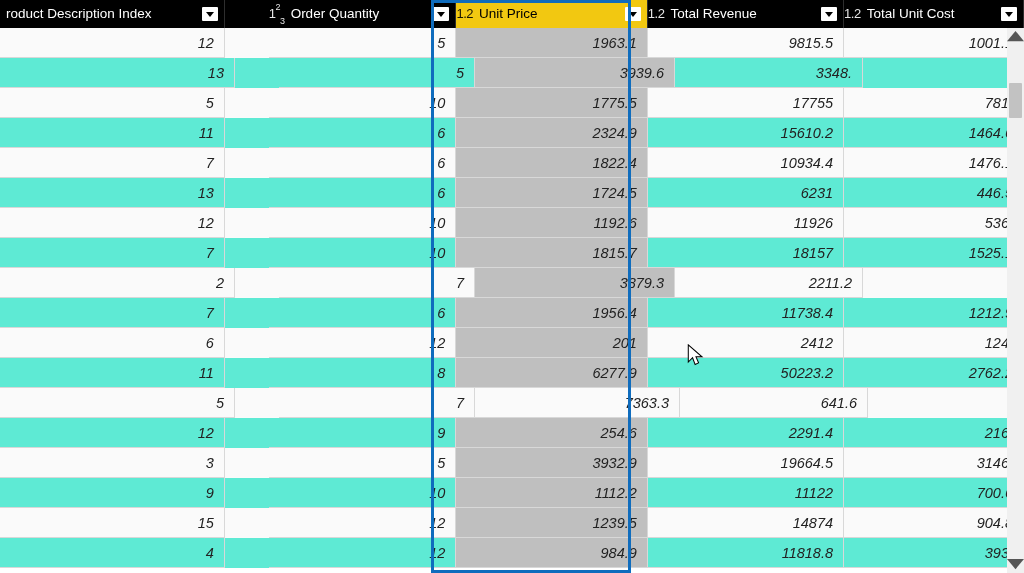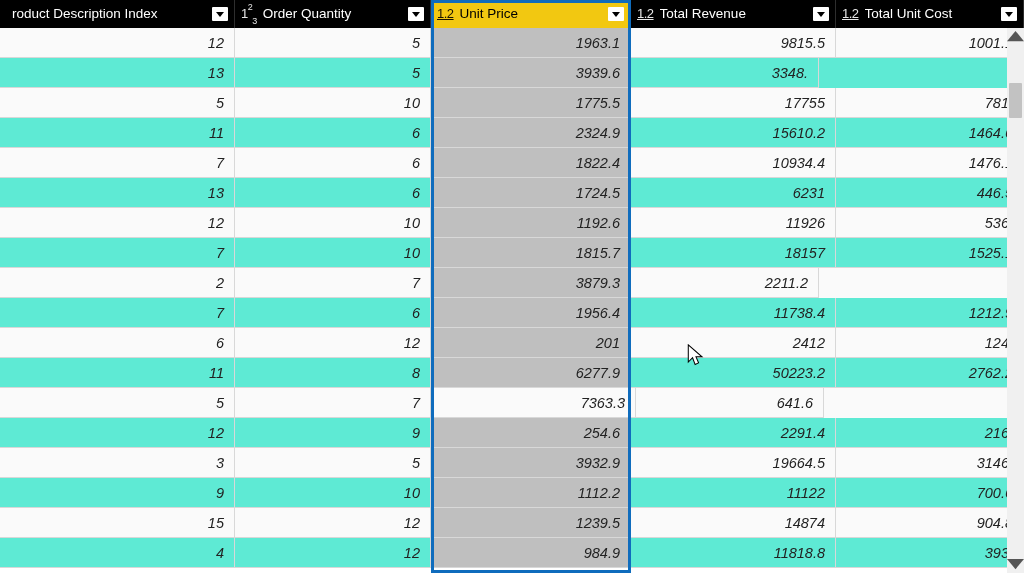--- a/index.html
+++ b/index.html
@@ -31,40 +31,40 @@
     .col {
       border-right: 1px solid #d8d8d8;
       border-bottom: 1px solid #d8d8d8;
       position: relative;
     }
     .header-row .col {
       background: #000;
       color: #fff;
       display: flex;
       align-items: center;
-      padding: 0 6px 0 6px;
+      padding: 0 6px 0 0;
       border-right: 1px solid #2e2e2e;
       border-bottom: none;
       font-style: normal;
       overflow: hidden;
       white-space: nowrap;
       font-size: 13.5px;
     }
     .header-row .col.selected {
       background: #f2c811;
       color: #000;
     }
     .type-prefix {
       font-size: 13px;
       opacity: 0.9;
       margin-right: 6px;
       letter-spacing: -0.5px;
     }
     .type-prefix sub { font-size: 9px; position: relative; top: 3px; }
-    .type-dec { font-style: normal; text-decoration: underline; }
+    .type-dec { font-style: normal; }
     .header-label { flex: 1; overflow: hidden; text-overflow: clip; }
     .filter-btn {
       width: 16px; height: 14px;
       display: inline-flex; align-items: center; justify-content: center;
       cursor: pointer;
       background: #ffffff;
       color: #000;
       margin-left: 4px;
       border-radius: 1px;
     }
@@ -77,21 +77,21 @@
       color: #222;
       background: #5eead4;
     }
     .data-row:nth-child(odd) { background: #fafafa; }
     .data-row .col {
       text-align: right;
       padding-right: 10px;
       font-size: 14.5px;
     }
     .col.c0 { width: 235px; }
-    .col.c1 { width: 196px; }
+    .col.c1 { width: 196px; margin-left: 44px; }
     .col.c2 { width: 200px; }
     .col.c3 { width: 205px; }
     .col.c4 { width: 188px; }
     .selection-overlay {
       position: absolute;
       border: 3px solid #0f6cbd;
       pointer-events: none;
       z-index: 5;
       top: 0;
       bottom: 0;

